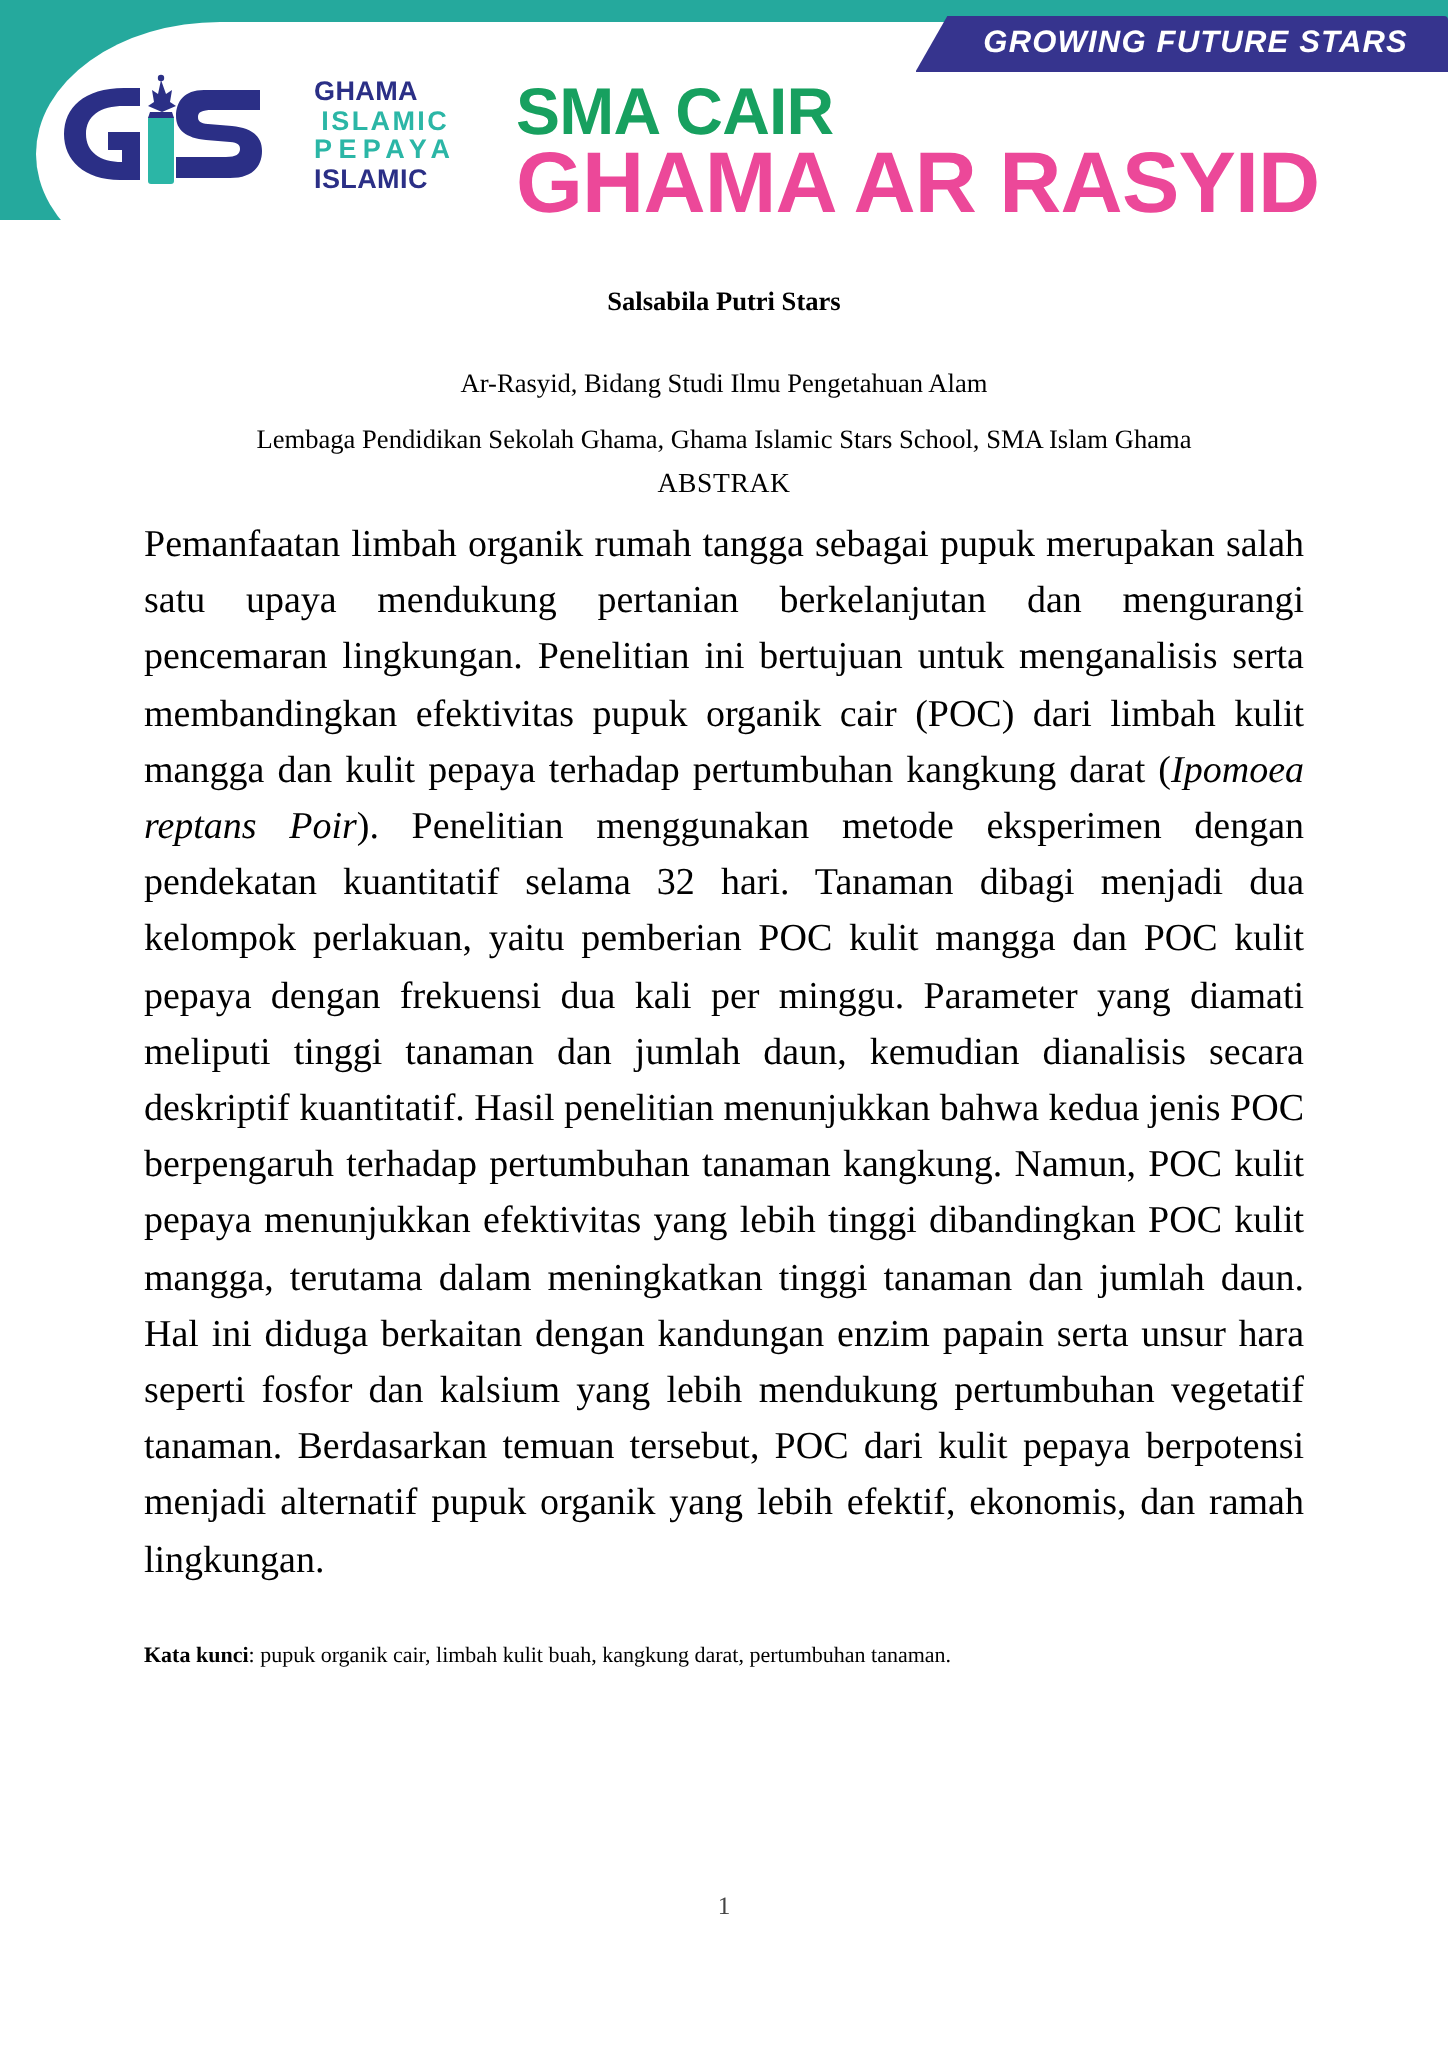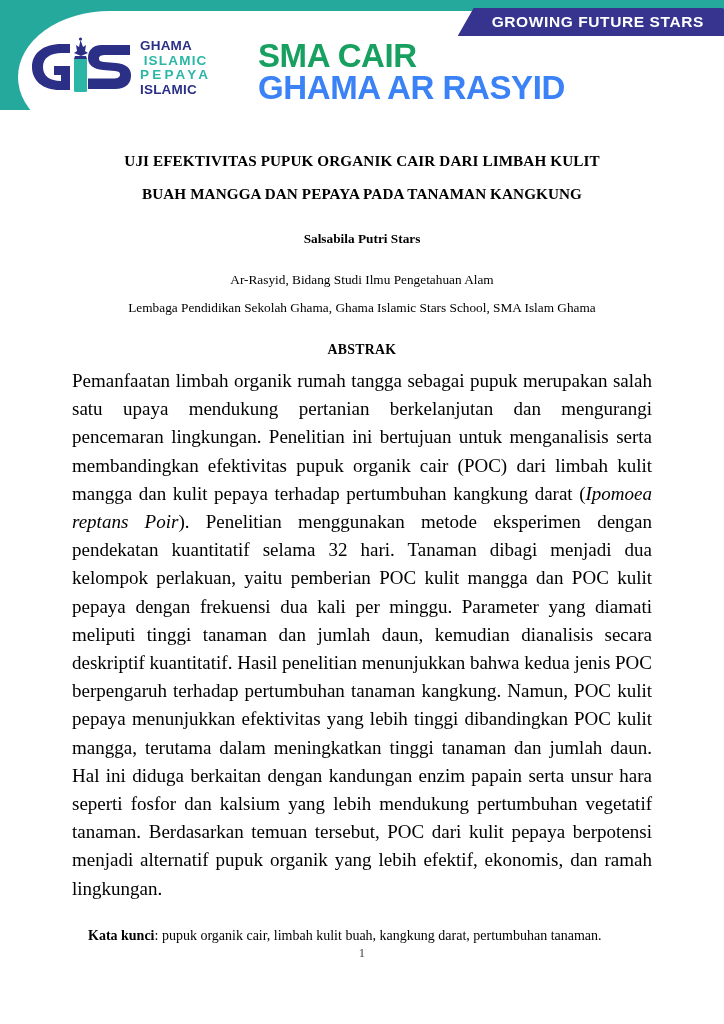--- a/index.html
+++ b/index.html
@@ -66,20 +66,21 @@
 
   
   .ribbon {
     position: absolute;
     right: 0;
     top: 8px;
     height: 28px;
     background: #36348e;
     color: #ffffff;
     font-family: "Liberation Sans", sans-serif;
+    font-style: italic;
     font-weight: bold;
     font-size: 15.5px;
     letter-spacing: 0.6px;
     line-height: 28px;
     padding: 0 20px 0 34px;
     white-space: nowrap;
     clip-path: polygon(16px 0, 100% 0, 100% 100%, 0 100%);
     border-top-right-radius: 2px;
   }
   .ribbon-notch {
@@ -92,21 +93,21 @@
     clip-path: polygon(100% 0, 100% 100%, 0 100%);
   }
 
   
   .logo-block {
     position: absolute;
     left: 26px;
     top: 36px;
     display: flex;
     align-items: center;
-    gap: 6px;
+    gap: 23px;
   }
   .logo-mark {
     position: relative;
     width: 112px;
     height: 62px;
   }
   .logo-words {
     font-family: "Liberation Sans", sans-serif;
     font-weight: bold;
     font-size: 13.5px;
@@ -127,22 +128,22 @@
     font-family: "Liberation Sans", sans-serif;
     font-weight: bold;
     line-height: 0.97;
     letter-spacing: -0.4px;
   }
   .sn-line1 {
     font-size: 33px;
     color: #17a05f;
   }
   .sn-line2 {
-    font-size: 33px;
-    color: #3b82f6;
+    font-size: 43px;
+    color: #ec4899;
   }
 
   
   .doc {
     padding: 0 72px;
   }
 
   .title {
     margin-top: 22px;
     text-align: center;
@@ -161,44 +162,42 @@
 
   .affiliation {
     margin-top: 19px;
     text-align: center;
     font-size: 13.3px;
     line-height: 28px;
     padding: 0 2px;
   }
 
   .section-head {
-    margin-top: 20px;
-    text-align: center;
-    font-weight: bold;
+    text-align: center;
+    font-weight: normal;
     font-size: 13.8px;
     letter-spacing: 0.3px;
   }
 
   .abstract {
     margin-top: 9px;
     text-align: justify;
     text-justify: inter-word;
     font-size: 19px;
     line-height: 28.2px;
     text-indent: 0;
     hyphens: none;
   }
   .abstract i { font-style: italic; }
 
   .keywords {
     margin-top: 0;
     text-align: justify;
-    font-size: 14px;
+    font-size: 11px;
     line-height: 28.2px;
-    margin-left: 16px;
   }
   .keywords b { font-weight: bold; }
 
   .page-number {
     position: absolute;
     left: 0;
     right: 0;
     top: 946px;
     text-align: center;
     font-size: 12.6px;
@@ -244,24 +243,20 @@
 
     <div class="school-name">
       <div class="sn-line1">SMA CAIR</div>
       <div class="sn-line2">GHAMA AR RASYID</div>
     </div>
 
   </div>
 
   <div class="doc">
 
-    <div class="title">
-      <div>UJI EFEKTIVITAS PUPUK ORGANIK CAIR DARI LIMBAH KULIT</div>
-      <div>BUAH MANGGA DAN PEPAYA PADA TANAMAN KANGKUNG</div>
-    </div>
 
     <div class="author">Salsabila Putri Stars</div>
 
     <div class="affiliation">
       <div>Ar-Rasyid, Bidang Studi Ilmu Pengetahuan Alam</div>
       <div>Lembaga Pendidikan Sekolah Ghama, Ghama Islamic Stars School, SMA Islam Ghama</div>
     </div>
 
     <div class="section-head">ABSTRAK</div>
 

